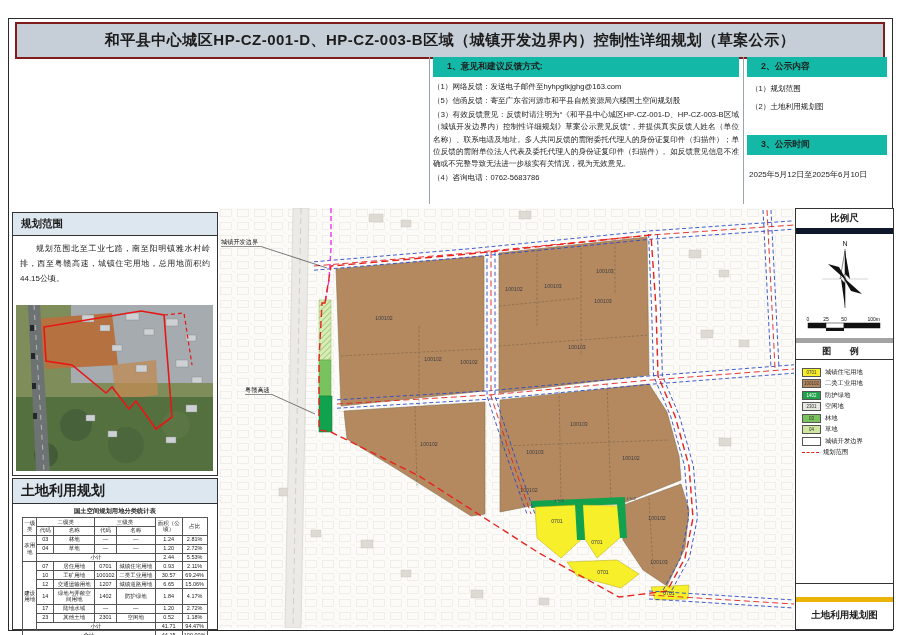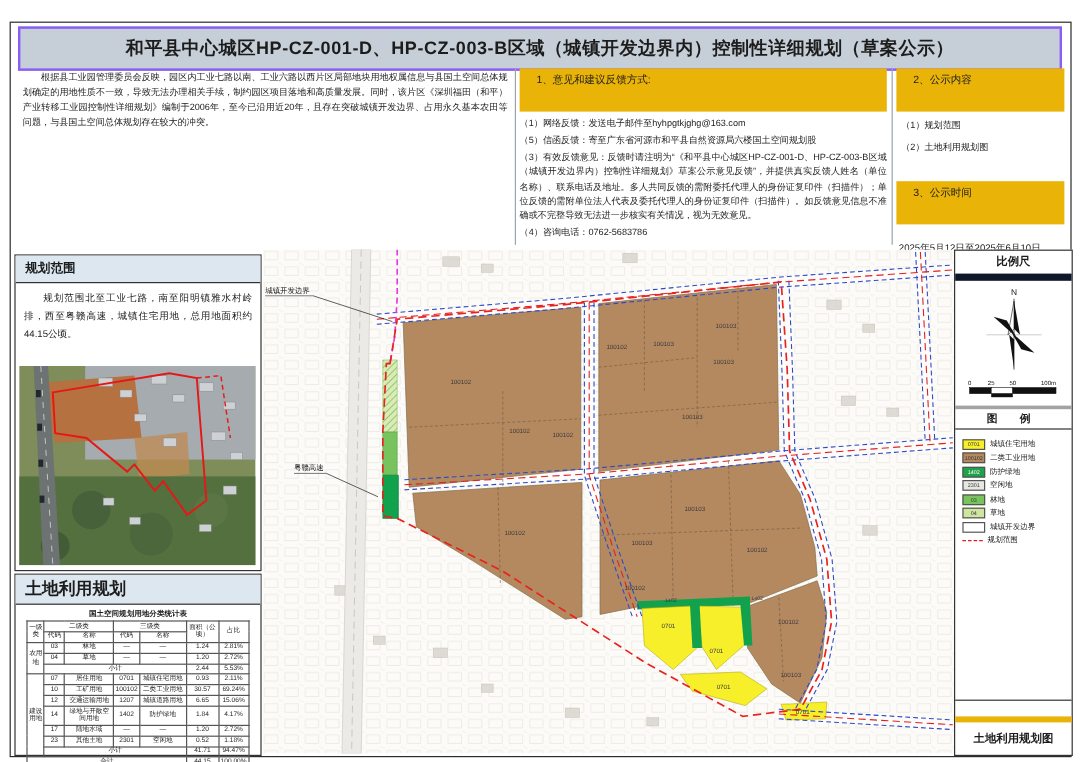--- a/index.html
+++ b/index.html
@@ -1,49 +1,49 @@
 <!DOCTYPE html>
 <html><head>
 <meta charset="utf-8">
 <style>
   html,body{margin:0;padding:0;background:#fff;}
   .sheet{position:relative;width:900px;height:635px;background:#ffffff;overflow:hidden;
          font-family:"Liberation Sans","DejaVu Sans",sans-serif;color:#1c1c1c;}
   .frame{position:absolute;left:8px;top:18px;width:883px;height:611px;border:1.5px solid #2b2b2b;}
   .title-bar{position:absolute;left:15px;top:22px;width:866px;height:33px;background:#c6ced7;
-             border:2px solid #8b5cf6;display:flex;align-items:center;justify-content:center;
+             border:2px solid #7f1d1d;display:flex;align-items:center;justify-content:center;
              font-weight:bold;font-size:15px;letter-spacing:.5px;}
   .intro{position:absolute;left:19px;top:59px;width:404px;font-size:7.6px;line-height:1.62;
          text-align:justify;}
   .intro p{margin:0;text-indent:2em;}
   .vline{position:absolute;top:57px;height:147px;border-left:1px solid #9aa4ad;}
   .col-mid{position:absolute;left:433px;top:57px;width:306px;}
   .col-right{position:absolute;left:747px;top:57px;width:140px;}
-  .sec-head{background:#eab308;font-weight:normal;font-size:8.8px;padding:4px 6px 20px 14px;margin-bottom:4px;}
+  .sec-head{background:#14b8a6;font-weight:bold;font-size:8.8px;padding:4px 6px 4px 14px;margin-bottom:4px;}
   .sec-item{font-size:7.6px;line-height:1.6;margin:2px 0;text-align:justify;}
   .col-right .sec-item{margin:6px 0 0 4px;}
   .time-text{font-size:8px;margin:14px 0 0 2px;}
   .panel{position:absolute;border:1px solid #333;background:#fff;}
   .scope-box{left:12px;top:212px;width:204px;height:262px;}
   .landuse-box{left:12px;top:478px;width:204px;height:150px;}
   .panel-head{height:22px;background:#dde7f0;border-bottom:1px solid #333;display:flex;
               align-items:center;padding-left:8px;font-weight:bold;font-size:10.5px;}
   .landuse-box .panel-head{height:24px;font-size:14px;text-align:right;}
   .scope-text{font-size:8px;line-height:1.85;text-align:justify;padding:6px 7px 0 7px;text-indent:2em;}
   .photo-wrap{position:absolute;left:3px;top:92px;width:197px;height:166px;}
   .lt-title{font-size:6.3px;text-align:center;margin:3px 0 1px 0;font-weight:bold;}
   table.lu{border-collapse:collapse;margin:0 auto;font-size:5.5px;line-height:1.25;}
   table.lu th,table.lu td{border:.5px solid #555;padding:.5px 1px;text-align:center;font-weight:normal;}
   table.lu .cat{width:11px;word-break:break-all;line-height:1.15;}
   .sidebar{position:absolute;left:795px;top:208px;width:97px;height:420px;border:1px solid #333;
            display:flex;flex-direction:column;background:#fff;}
   .sb-head{height:19px;border-bottom:6px solid #0f172a;display:flex;align-items:center;justify-content:center;
            font-weight:bold;font-size:9.5px;flex:0 0 auto;}
   .compass-area{flex:0 0 auto;display:flex;flex-direction:column;align-items:center;padding:2px 0 2px 0;}
-  .legend-head{height:16px;border-top:3px solid #a3a3a3;border-bottom:1px solid #333;display:flex;
+  .legend-head{height:16px;border-top:5px solid #a3a3a3;border-bottom:1px solid #333;display:flex;
                align-items:center;justify-content:center;font-weight:bold;font-size:9px;letter-spacing:8px;flex:0 0 auto;}
   .legend-list{padding:5px 4px 2px 6px;flex:0 0 auto;}
   .lg-item{display:flex;align-items:center;margin:2.5px 0;}
   .lg-swatch{width:17px;height:7px;border:.5px solid #555;display:flex;align-items:center;justify-content:center;
              font-size:4.5px;color:#333;flex:0 0 auto;}
   .lg-dash{width:17px;height:0;border-top:1.6px dashed #e02020;border-left:none;flex:0 0 auto;}
   .lg-label{font-size:6.3px;margin-left:4px;white-space:nowrap;}
   .sb-spacer{flex:1 1 auto;}
   .sb-blank{height:13px;border-top:1px solid #333;flex:0 0 auto;}
   .sb-caption{height:27px;border-top:5px solid #eab308;display:flex;align-items:center;justify-content:center;
@@ -53,21 +53,20 @@
 </style>
 </head>
 <body>
 
 <div class="sheet">
   <div class="frame"></div>
 
   <div class="title-bar">和平县中心城区HP-CZ-001-D、HP-CZ-003-B区域（城镇开发边界内）控制性详细规划（草案公示）</div>
 
   <div class="intro">
-    <p>根据县工业园管理委员会反映，园区内工业七路以南、工业六路以西片区局部地块用地权属信息与县国土空间总体规划确定的用地性质不一致，导致无法办理相关手续，制约园区项目落地和高质量发展。同时，该片区《深圳福田（和平）产业转移工业园控制性详细规划》编制于2006年，至今已沿用近20年，且存在突破城镇开发边界、占用永久基本农田等问题，与县国土空间总体规划存在较大的冲突。</p>
   </div>
 
   <div class="vline" style="left:429px;"></div>
   <div class="vline" style="left:743px;"></div>
 
   <div class="col-mid">
     <div class="sec-head">1、意见和建议反馈方式:</div>
     <div class="sec-item">（1）网络反馈：发送电子邮件至hyhpgtkjghg@163.com</div>
     <div class="sec-item">（5）信函反馈：寄至广东省河源市和平县自然资源局六楼国土空间规划股</div>
     <div class="sec-item">（3）有效反馈意见：反馈时请注明为“《和平县中心城区HP-CZ-001-D、HP-CZ-003-B区域（城镇开发边界内）控制性详细规划》草案公示意见反馈”，并提供真实反馈人姓名（单位名称）、联系电话及地址。多人共同反馈的需附委托代理人的身份证复印件（扫描件）；单位反馈的需附单位法人代表及委托代理人的身份证复印件（扫描件）。如反馈意见信息不准确或不完整导致无法进一步核实有关情况，视为无效意见。</div>

